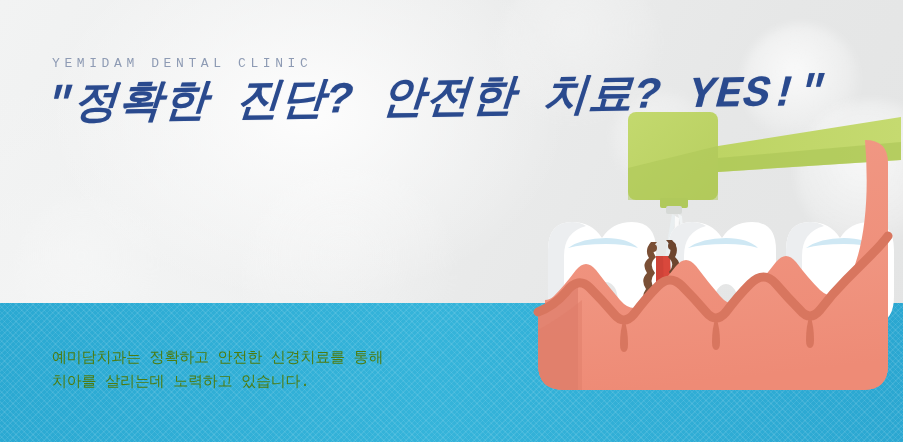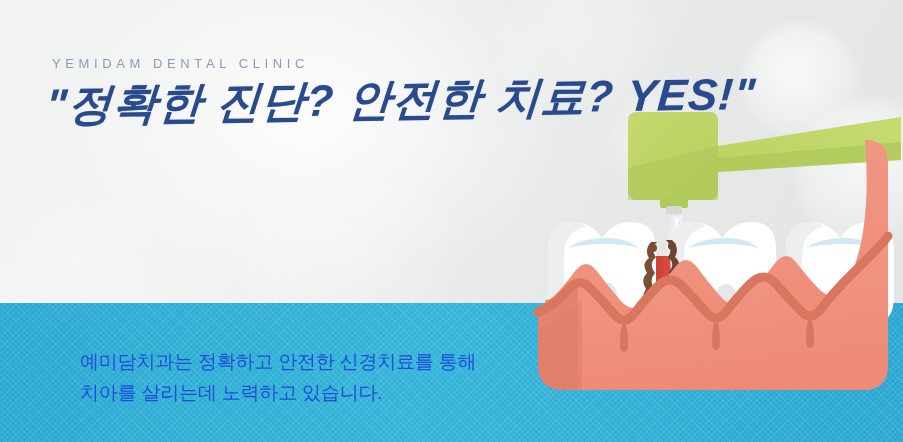--- a/index.html
+++ b/index.html
@@ -7,21 +7,21 @@
     padding: 0;
     background: #ffffff;
   }
   * { box-sizing: border-box; }
 
   #banner {
     position: relative;
     width: 903px;
     height: 442px;
     overflow: hidden;
-    font-family: Liberation Sans, sans-serif;
+    font-family: Liberation Mono, monospace;
     background: #e9eaea;
   }
 
   
   .bg-base {
     position: absolute;
     inset: 0;
     background:
       radial-gradient(ellipse 420px 300px at 34% 26%, #fdfdfd 0%, rgba(253,253,253,0) 62%),
       radial-gradient(ellipse 520px 420px at 8% 85%, #f4f5f5 0%, rgba(244,245,245,0) 70%),
@@ -87,27 +87,26 @@
     line-height: 1.36;
     color: #2bb4e4;
     font-weight: 400;
     letter-spacing: -0.4px;
     white-space: pre-line;
   }
   .footer-copy {
     position: absolute;
     left: 52px;
     top: 347px;
-    font-size: 19px;
+    font-size: 15px;
     line-height: 1.62;
-    color: #1d4ed8;
+    color: #4d7c0f;
     font-weight: 400;
     letter-spacing: -0.2px;
     white-space: pre-line;
-    margin-left: 28px;
   }
 
   
   .illustration {
     position: absolute;
     left: 520px;
     top: 0;
     width: 383px;
     height: 442px;
   }

